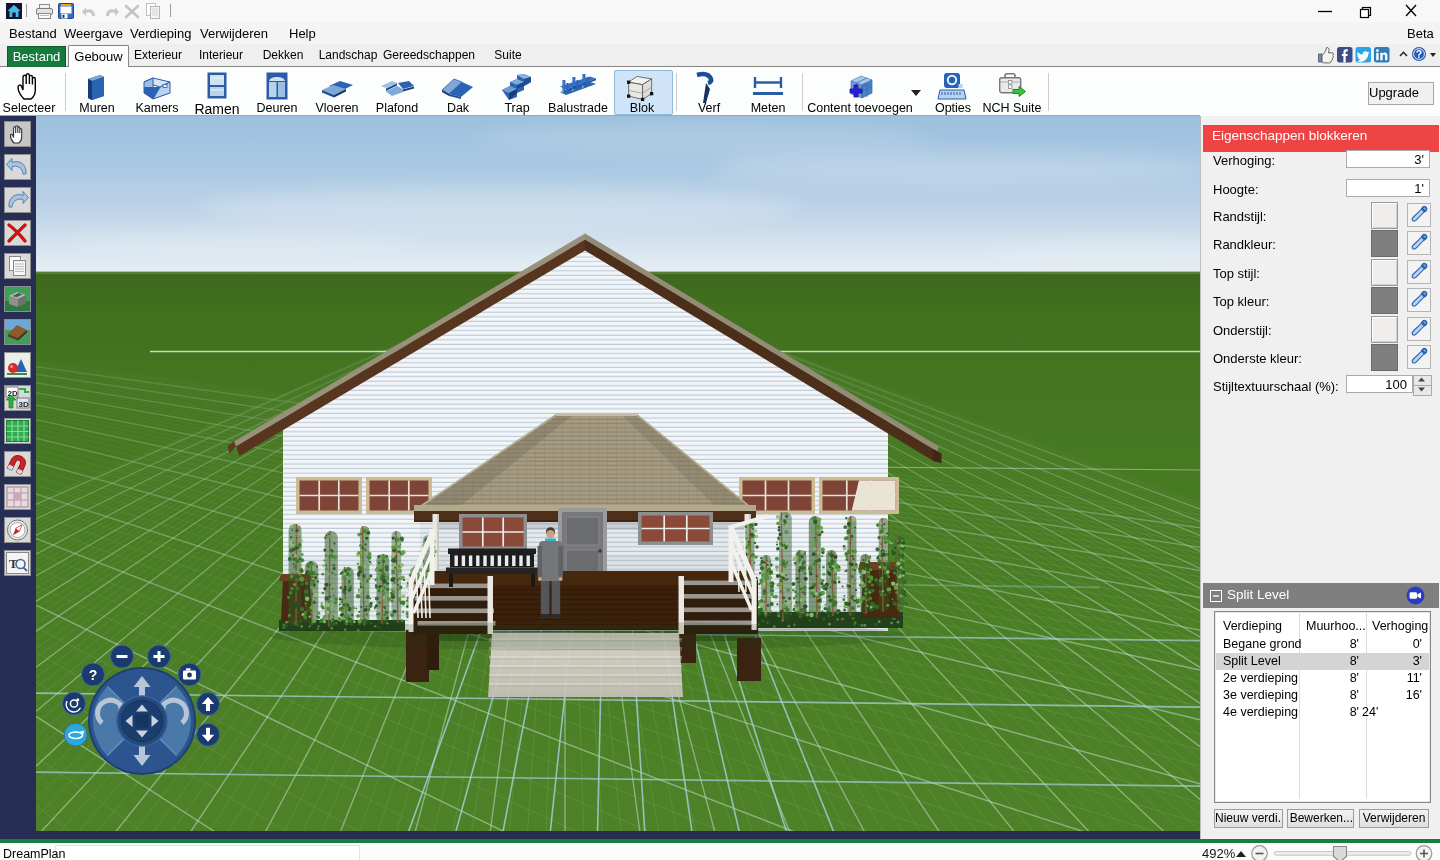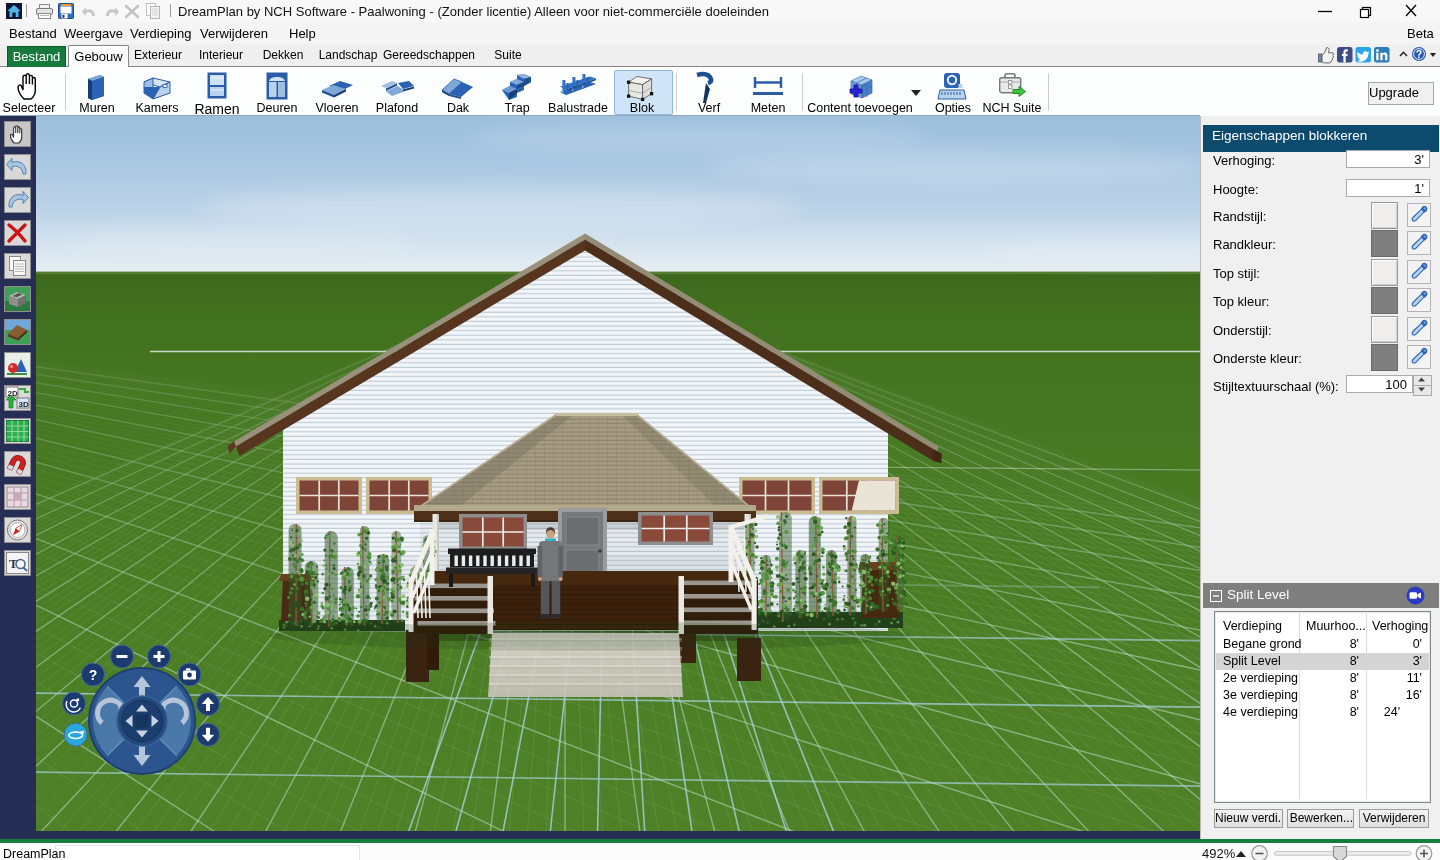--- a/index.html
+++ b/index.html
@@ -46,21 +46,20 @@
     </svg>
     <svg class="abs" style="left:124px;top:4px" width="16" height="15">
       <path d="M2 2 L14 13 M14 2 L2 13" stroke="#c3c3c3" stroke-width="2.6" stroke-linecap="round" fill="none"></path>
     </svg>
     <svg class="abs" style="left:145px;top:3px" width="17" height="17">
       <rect x="1.5" y="0.5" width="9" height="12" fill="#fff" stroke="#c0c0c0"></rect>
       <rect x="5.5" y="3.5" width="9" height="12" fill="#f4f4f4" stroke="#b5b5b5"></rect>
       <path d="M7 6h6M7 8h6M7 10h6M7 12h6" stroke="#d5d5d5" stroke-width="1"></path>
     </svg>
     <div class="abs" style="left:170px;top:4px;width:1px;height:13px;background:#9a9a9a"></div>
-    <div class="abs" style="left:178px;top:4px;font-size:13px;color:#111">DreamPlan by NCH Software - Paalwoning - (Zonder licentie) Alleen voor niet-commerciële doeleinden</div>
     <svg class="abs" style="left:1310px;top:0" width="130" height="22">
       <path d="M8 11.5 h14" stroke="#000" stroke-width="1.3"></path>
       <rect x="52.5" y="7.5" width="8" height="8" fill="none" stroke="#000" stroke-width="1.2"></rect>
       <rect x="50.5" y="9.5" width="8" height="8" fill="#fff" stroke="#000" stroke-width="1.2"></rect>
       <path d="M96 5 L106 16 M106 5 L96 16" stroke="#000" stroke-width="1.3"></path>
     </svg>
   </div>
 <div class="menubar">
     <span class="abs" style="left:9px;top:4px;font-size:13px">Bestand</span>
     <span class="abs" style="left:64px;top:4px;font-size:13px">Weergave</span>
@@ -2095,21 +2094,21 @@
       <path d="M208.000000 741.700000 l-6.2 -7 l4.2 0 l0 -7 l4 0 l0 7 l4.2 0 Z" fill="#fff"></path>
       <circle cx="75.7" cy="734.7" r="11.5" fill="#2aa7dc" stroke="#44689a" stroke-width="1"></circle>
       <g stroke="#fff" fill="none">
         <ellipse cx="75.700000" cy="735.200000" rx="6.8" ry="3.2" stroke-width="1.5"></ellipse>
         <path d="M 79.800000 731.600000 l 4.5 -0.8 l -1.2 3.6 Z" fill="#fff" stroke="none"></path>
       </g>
     </g>
   </svg>
 <div class="abs" style="left:36px;top:831px;width:1164px;height:8px;background:#282e52"></div>
 <div class="rpanel">
-    <div class="abs" style="left:2px;top:9px;width:236px;height:27px;background:#0c4a6e;color:#fff;font-size:13.5px;line-height:21px;padding-left:9px;box-sizing:border-box">Eigenschappen blokkeren</div>
+    <div class="abs" style="left:2px;top:9px;width:236px;height:27px;background:#ef4444;color:#fff;font-size:13.5px;line-height:21px;padding-left:9px;box-sizing:border-box">Eigenschappen blokkeren</div>
     <div class="abs" style="left:12px;top:37px;font-size:13px;white-space:nowrap">Verhoging:</div>
     <div class="abs" style="left:145px;top:34px;width:84px;height:18px;background:#fff;border:1px solid #ababab;font-size:13px;text-align:right;line-height:17px;padding-right:5px;box-sizing:border-box">3'</div>
     <div class="abs" style="left:12px;top:66px;font-size:13px;white-space:nowrap">Hoogte:</div>
     <div class="abs" style="left:145px;top:63px;width:84px;height:18px;background:#fff;border:1px solid #ababab;font-size:13px;text-align:right;line-height:17px;padding-right:5px;box-sizing:border-box">1'</div>
     <div class="abs" style="left:12px;top:93px;font-size:13px;white-space:nowrap">Randstijl:</div>
     <div class="abs" style="left:170px;top:86px;width:25px;height:25px;background:#efeeec;border:1px solid #9a9a9a;box-shadow:inset 1px 1px 0 #fff,inset -1px -1px 0 #d0d0d0"></div>
     <div class="abs" style="left:206px;top:87px;width:22px;height:22px;background:#f3f3f3;border:1px solid #b4b4b4"><svg width="22" height="22">
         <path d="M14.2 4.2 L17.5 7.5 M15 3 C16.6 1.6 19.6 4 18.4 6 L16.8 7.6 L13.8 4.6 Z" stroke="#2a62b4" stroke-width="1.6" fill="#7fa8d8"></path>
         <path d="M13.6 5.2 L16.2 7.8 L8.4 15.8 C7.4 16.8 5.6 17.4 4.6 16.6 C3.8 15.6 4.4 14 5.4 13 Z" fill="#b8d4ec" stroke="#2a62b4" stroke-width="1.1"></path>
       </svg></div>
@@ -2177,21 +2176,21 @@
       <div class="abs" style="left:84px;top:42px;width:60px;text-align:right;font-size:12.5px">8'</div>
       <div class="abs" style="left:147px;top:42px;width:60px;text-align:right;font-size:12.5px">3'</div>
       <div class="abs" style="left:8px;top:59px;font-size:12.5px;white-space:nowrap">2e verdieping</div>
       <div class="abs" style="left:84px;top:59px;width:60px;text-align:right;font-size:12.5px">8'</div>
       <div class="abs" style="left:147px;top:59px;width:60px;text-align:right;font-size:12.5px">11'</div>
       <div class="abs" style="left:8px;top:76px;font-size:12.5px;white-space:nowrap">3e verdieping</div>
       <div class="abs" style="left:84px;top:76px;width:60px;text-align:right;font-size:12.5px">8'</div>
       <div class="abs" style="left:147px;top:76px;width:60px;text-align:right;font-size:12.5px">16'</div>
       <div class="abs" style="left:8px;top:93px;font-size:12.5px;white-space:nowrap">4e verdieping</div>
       <div class="abs" style="left:84px;top:93px;width:60px;text-align:right;font-size:12.5px">8'</div>
-      <div class="abs" style="left:147px;top:93px;width:60px;text-align:center;font-size:12.5px">24'</div>
+      <div class="abs" style="left:147px;top:93px;width:60px;text-align:left;font-size:12.5px">24'</div>
     </div>
     <div class="abs" style="left:13px;top:693px;width:67px;height:17px;background:linear-gradient(#f3f3f3,#dedede);border:1px solid #9c9c9c;font-size:12px;text-align:center;line-height:16px;white-space:nowrap;overflow:hidden">Nieuw verdi..</div>
     <div class="abs" style="left:86px;top:693px;width:65px;height:17px;background:linear-gradient(#f3f3f3,#dedede);border:1px solid #9c9c9c;font-size:12px;text-align:right;line-height:16px;white-space:nowrap;overflow:hidden">Bewerken...</div>
     <div class="abs" style="left:158px;top:693px;width:68px;height:17px;background:linear-gradient(#f3f3f3,#dedede);border:1px solid #9c9c9c;font-size:12px;text-align:center;line-height:16px;white-space:nowrap;overflow:hidden">Verwijderen</div>
   </div>
 <div class="statusbar">
     <div class="abs" style="left:55px;top:2px;width:303px;height:17px;background:#fff;border:1px solid #e4e4e4;border-radius:1px"></div>
     <div class="abs" style="left:3px;top:4px;font-size:12.5px">DreamPlan</div>
     <div class="abs" style="left:1202px;top:3px;font-size:13px;color:#111">492%</div>
     <svg class="abs" style="left:1236px;top:8px" width="10" height="7">

